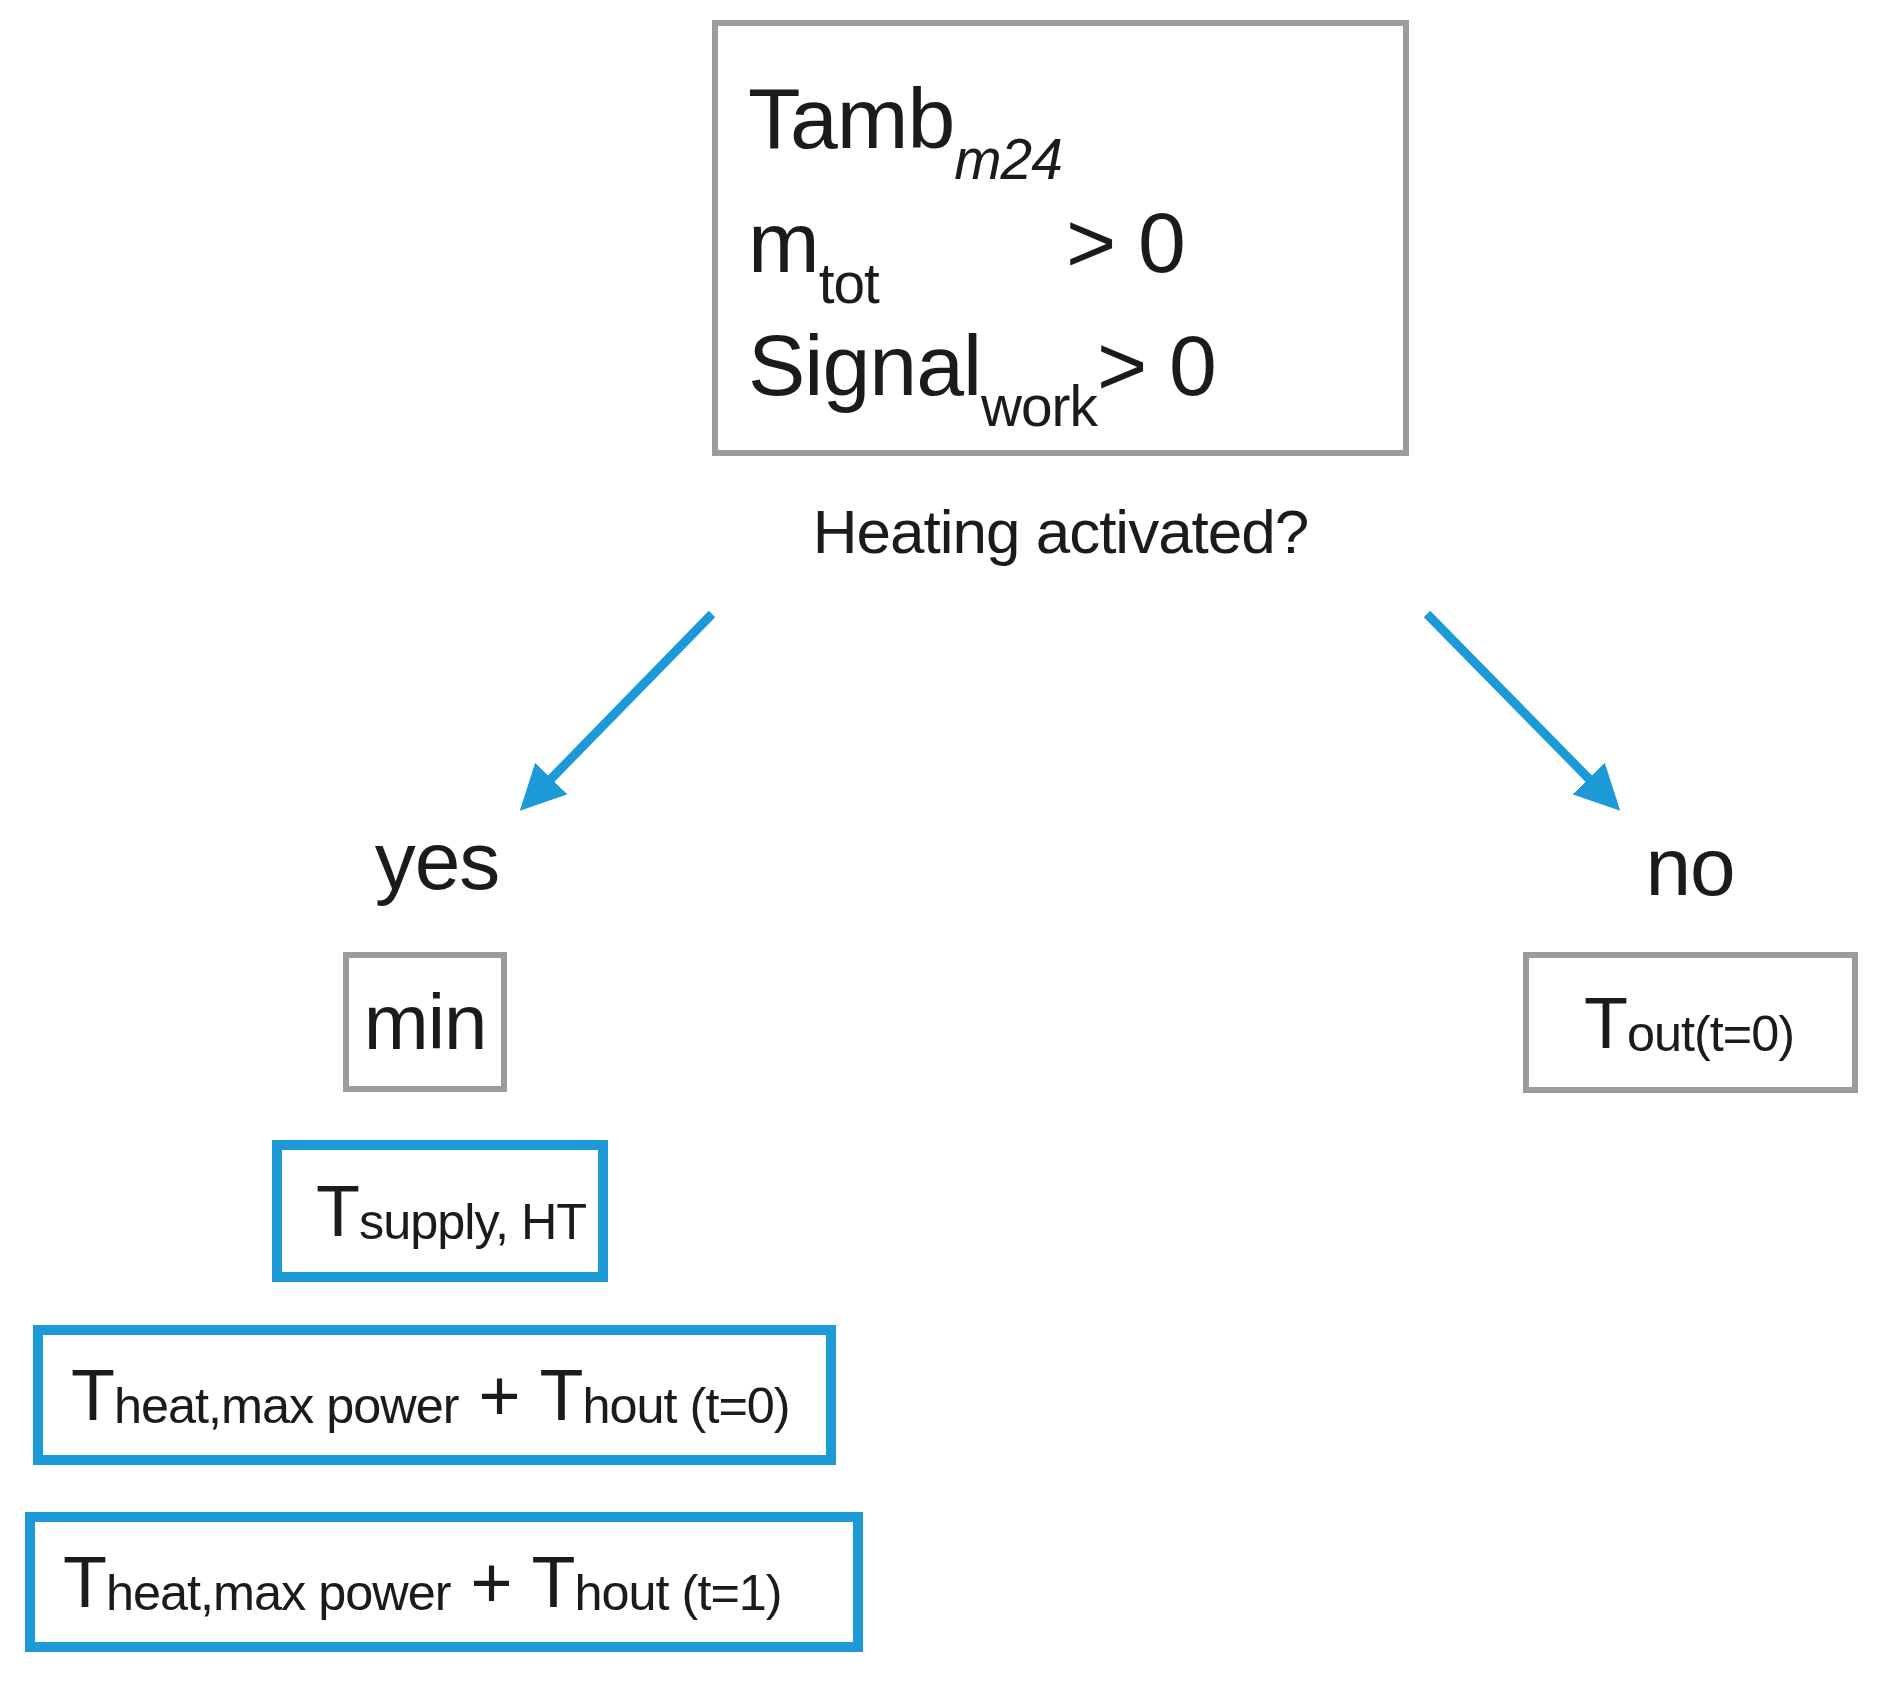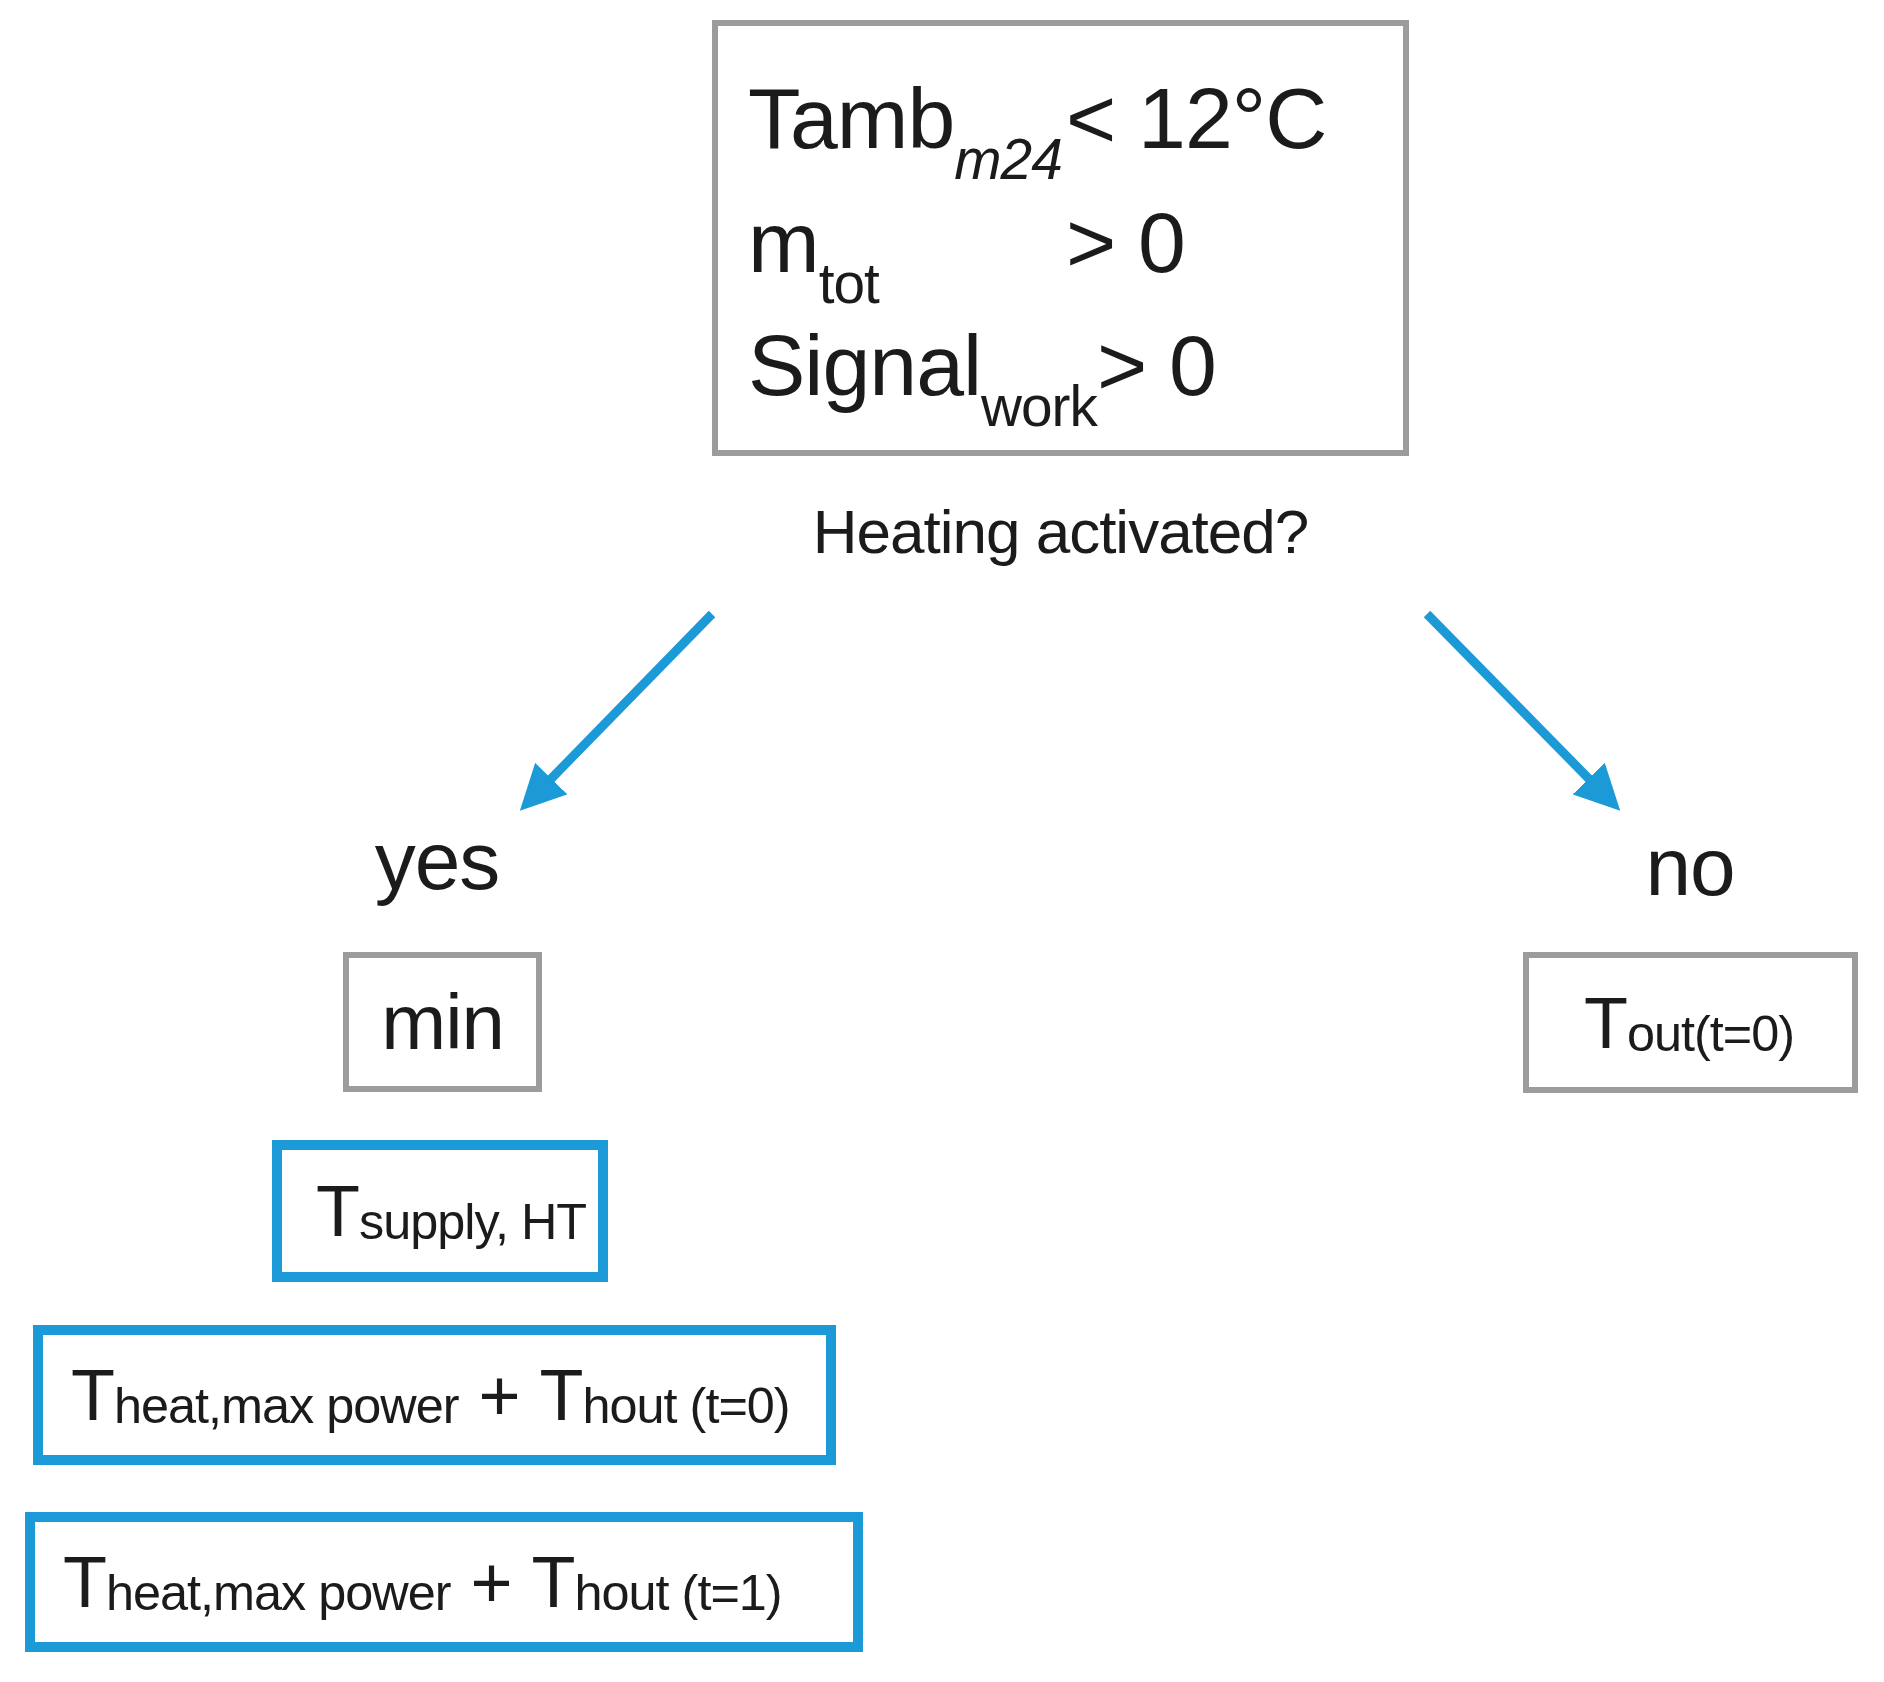--- a/index.html
+++ b/index.html
@@ -37,21 +37,21 @@
     font-size:62px;letter-spacing:-1px;text-align:center;white-space:nowrap;
   }
   .branch-label{
     position:absolute;font-size:82px;letter-spacing:-1px;text-align:center;width:200px;
   }
   .yes{left:337px;top:814px;}
   .no{left:1590px;top:820px;}
 
   
   .min-box{
-    position:absolute;left:343px;top:952px;width:199px;height:140px;
+    position:absolute;left:343px;top:952px;width:164px;height:140px;
     border:6px solid #9c9c9c;box-sizing:border-box;background:#fff;
     display:flex;align-items:center;justify-content:center;
     font-size:78px;letter-spacing:-1px;
   }
 
   
   .opt-box{
     position:absolute;box-sizing:border-box;background:#fff;
     border:10px solid #1b9ad7;
     display:flex;align-items:center;
@@ -83,21 +83,20 @@
         <path d="M0,0 L10,5 L0,10 Z" fill="#1b9ad7"></path>
       </marker>
     </defs>
     <line x1="712" y1="614" x2="545" y2="785" stroke="#1b9ad7" stroke-width="9" marker-end="url(#ah)"></line>
     <line x1="1427" y1="614" x2="1595" y2="785" stroke="#1b9ad7" stroke-width="9" marker-end="url(#ah)"></line>
   </svg>
 
   <div class="cond-box">
     <div class="cond-row">
       <span class="var"><span>Tamb</span><sub class="sb italic">m24</sub></span>
-      <span class="cmp"><span>&lt; 12°C</span><sub class="sb"></sub></span>
     </div>
     <div class="cond-row">
       <span class="var"><span>m</span><sub class="sb">tot</sub></span>
       <span class="cmp"><span>&gt; 0</span><sub class="sb"></sub></span>
     </div>
     <div class="cond-row">
       <span class="var"><span>Signal</span><sub class="sb">work</sub></span>
       <span class="cmp"><span>&gt; 0</span><sub class="sb"></sub></span>
     </div>
   </div>

